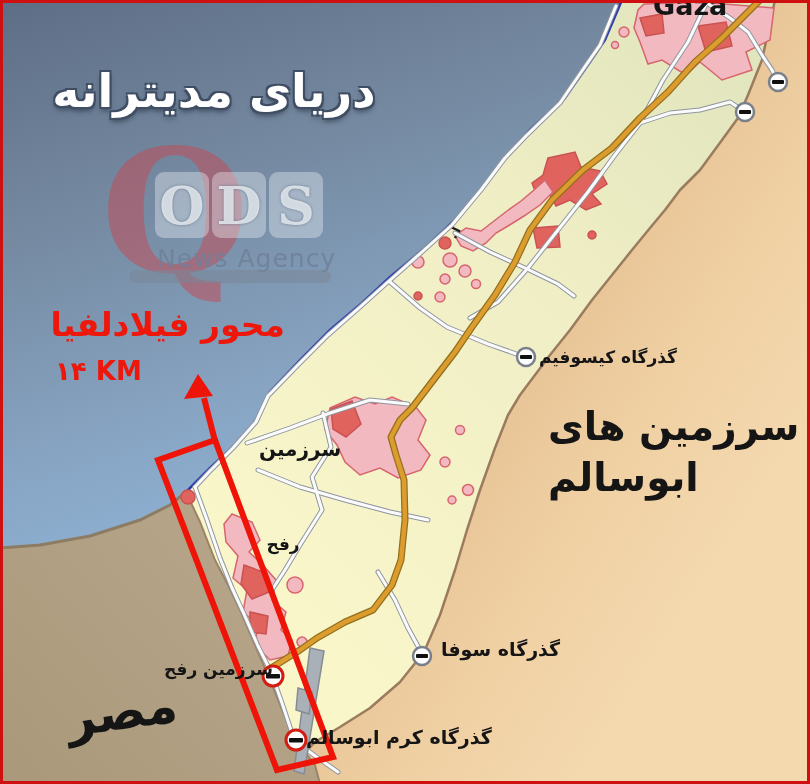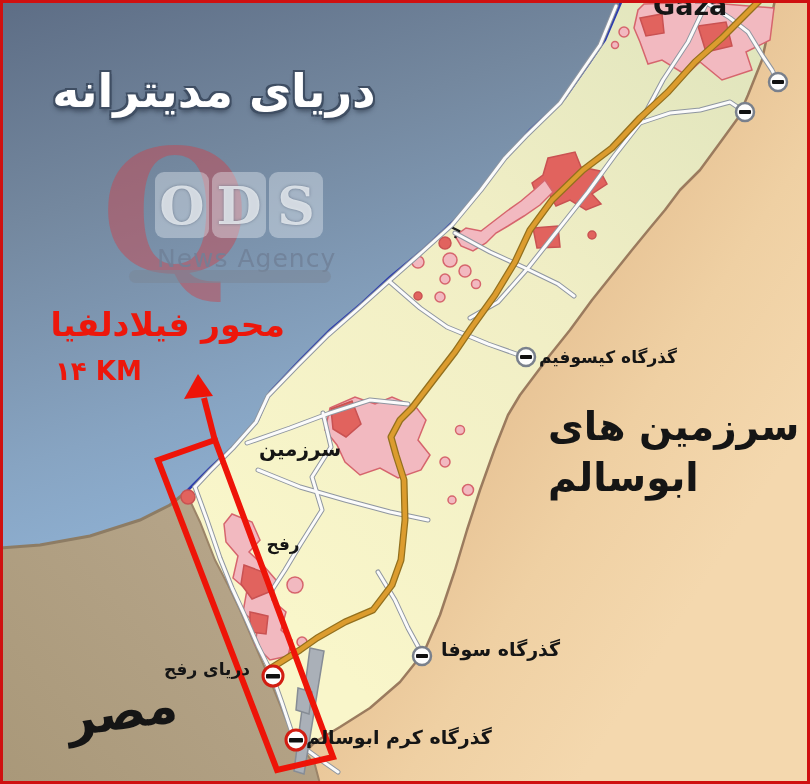--- a/index.html
+++ b/index.html
@@ -190,17 +190,17 @@
   <div class="lbl gaza-city">Gaza</div>
   <div class="lbl rtl occupied">
     <span>سرزمین های</span><br>
     <span>ابوسالم</span>
   </div>
   <div class="lbl rtl egypt">مصر</div>
   <div class="lbl rtl khanyounis">سرزمین</div>
   <div class="lbl rtl rafah-city">رفح</div>
   <div class="lbl rtl x-sufa">گذرگاه سوفا</div>
   <div class="lbl rtl x-kissufim">گذرگاه کیسوفیم</div>
-  <div class="lbl rtl x-rafah">دریای رفح</div>
+  <div class="lbl rtl x-rafah">سرزمین رفح</div>
   <div class="lbl rtl x-kerem">گذرگاه کرم ابوسالم</div>
 
   <div class="frame"></div>
 </div>
 
 </body></html>

